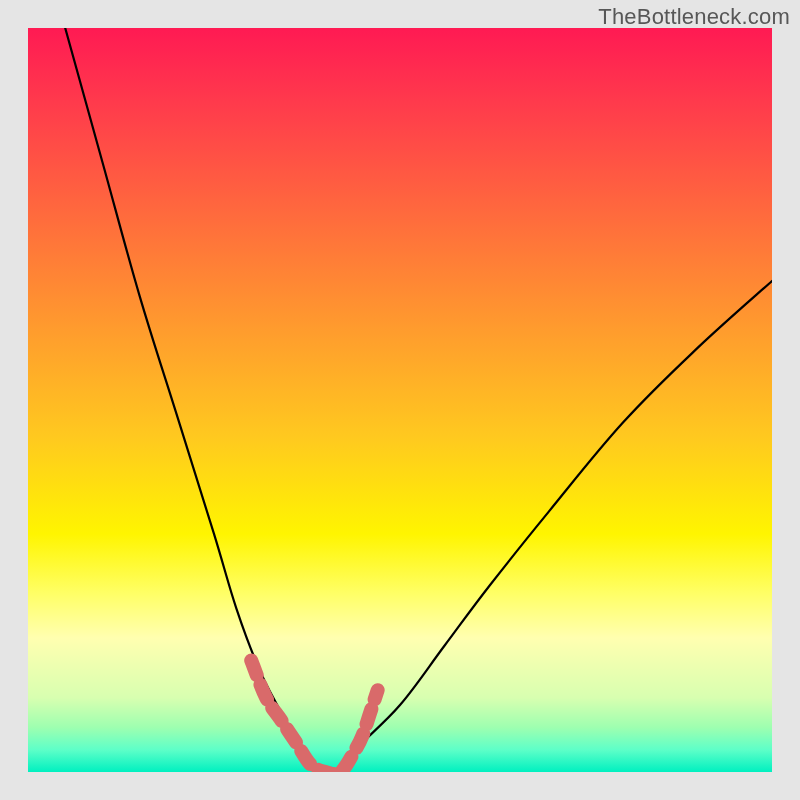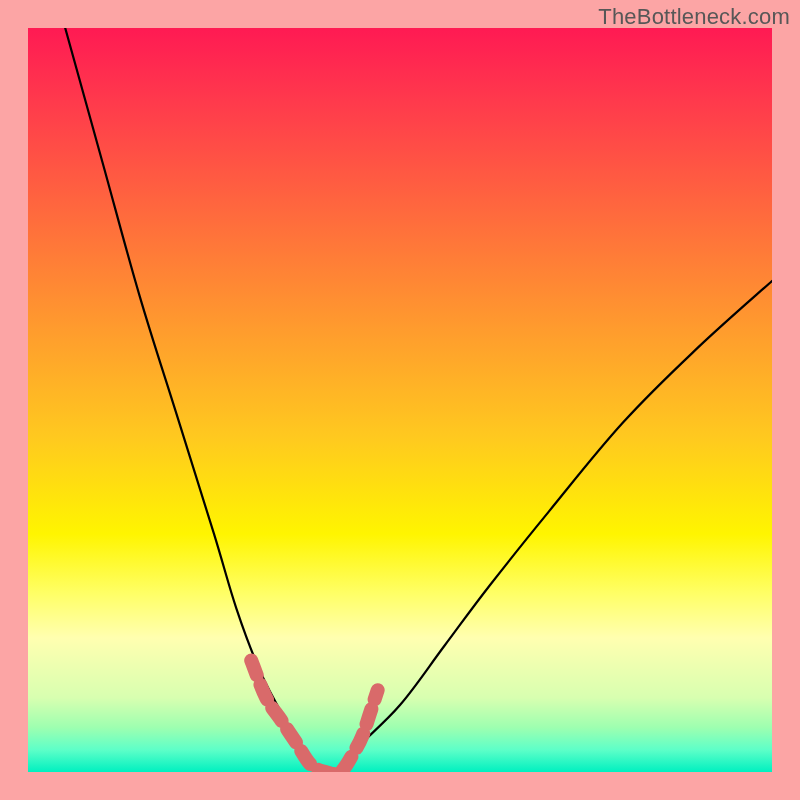--- a/index.html
+++ b/index.html
@@ -8,21 +8,21 @@
     width: 800px;
     height: 800px;
     overflow: hidden;
     background: #000;
     font-family: Arial, Helvetica, sans-serif;
   }
   .frame {
     position: relative;
     width: 800px;
     height: 800px;
-    background: #fca5a5;
+    background: #e5e5e5;
   }
   .watermark {
     position: absolute;
     top: 4px;
     right: 10px;
     color: #575757;
     font-size: 22px;
     font-weight: 500;
     letter-spacing: 0.2px;
     z-index: 20;

